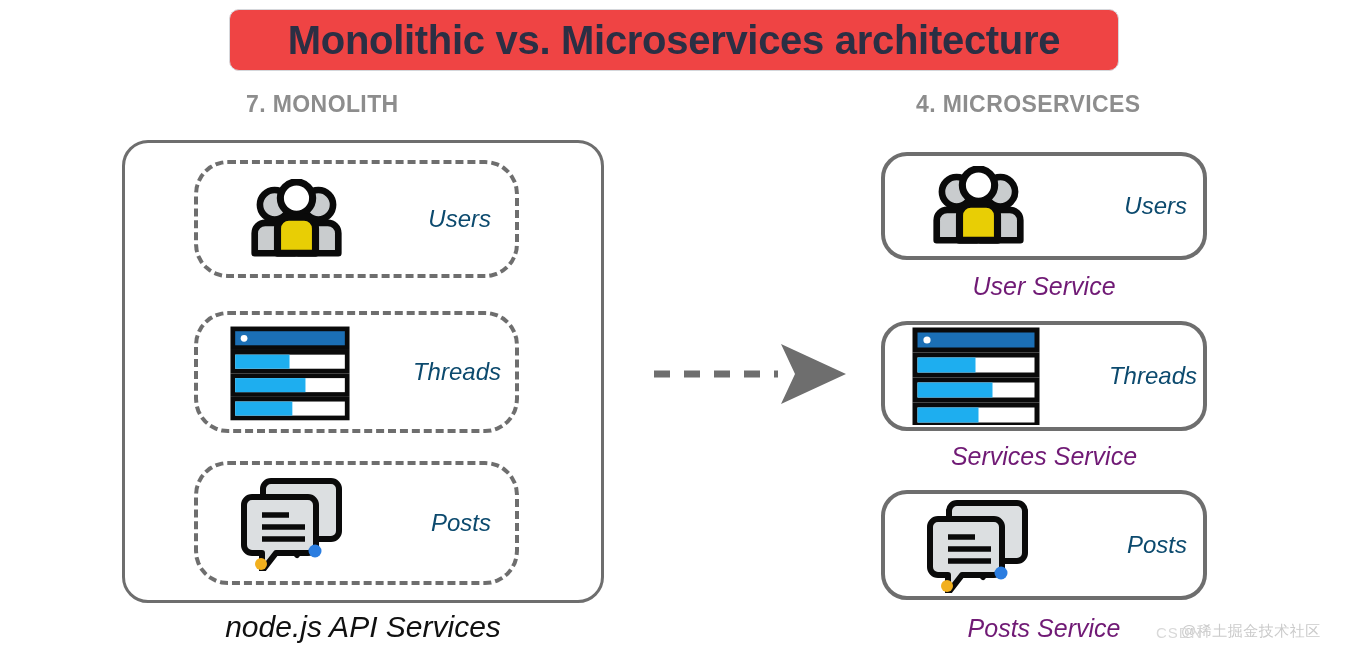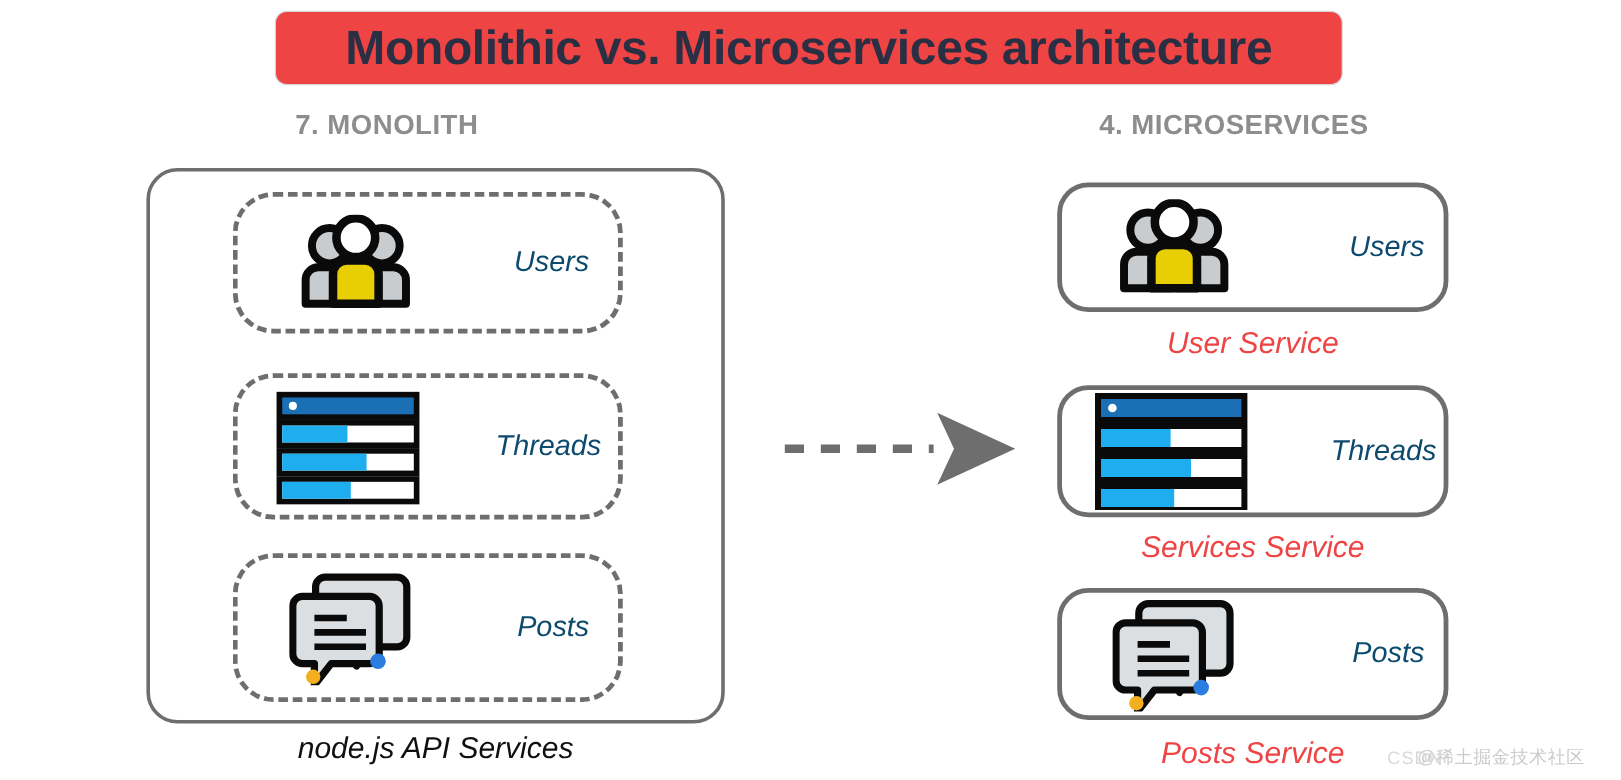--- a/index.html
+++ b/index.html
@@ -62,21 +62,21 @@
     border-radius: 26px;
     box-sizing: border-box;
     background: #ffffff;
   }
   #monolith-caption {
     position: absolute;
     left: 122px;
     top: 610px;
     width: 482px;
     text-align: center;
-    font-size: 25px;
+    font-size: 30px;
     font-style: italic;
     color: #101010;
     white-space: nowrap;
   }
 
   
   .card {
     position: absolute;
     box-sizing: border-box;
     display: flex;
@@ -128,21 +128,21 @@
   #ms-card-threads .card-label { padding-right: 6px; }
   #ms-card-posts   .card-label { padding-right: 16px; }
 
   .ms-caption {
     position: absolute;
     left: 881px;
     width: 326px;
     text-align: center;
     font-size: 25px;
     font-style: italic;
-    color: #ef4444;
+    color: #701a75;
     white-space: nowrap;
   }
   #ms-caption-users   { top: 272px; }
   #ms-caption-threads { top: 442px; }
   #ms-caption-posts   { top: 614px; }
 
   
   #transition-arrow {
     position: absolute;
     left: 650px;

